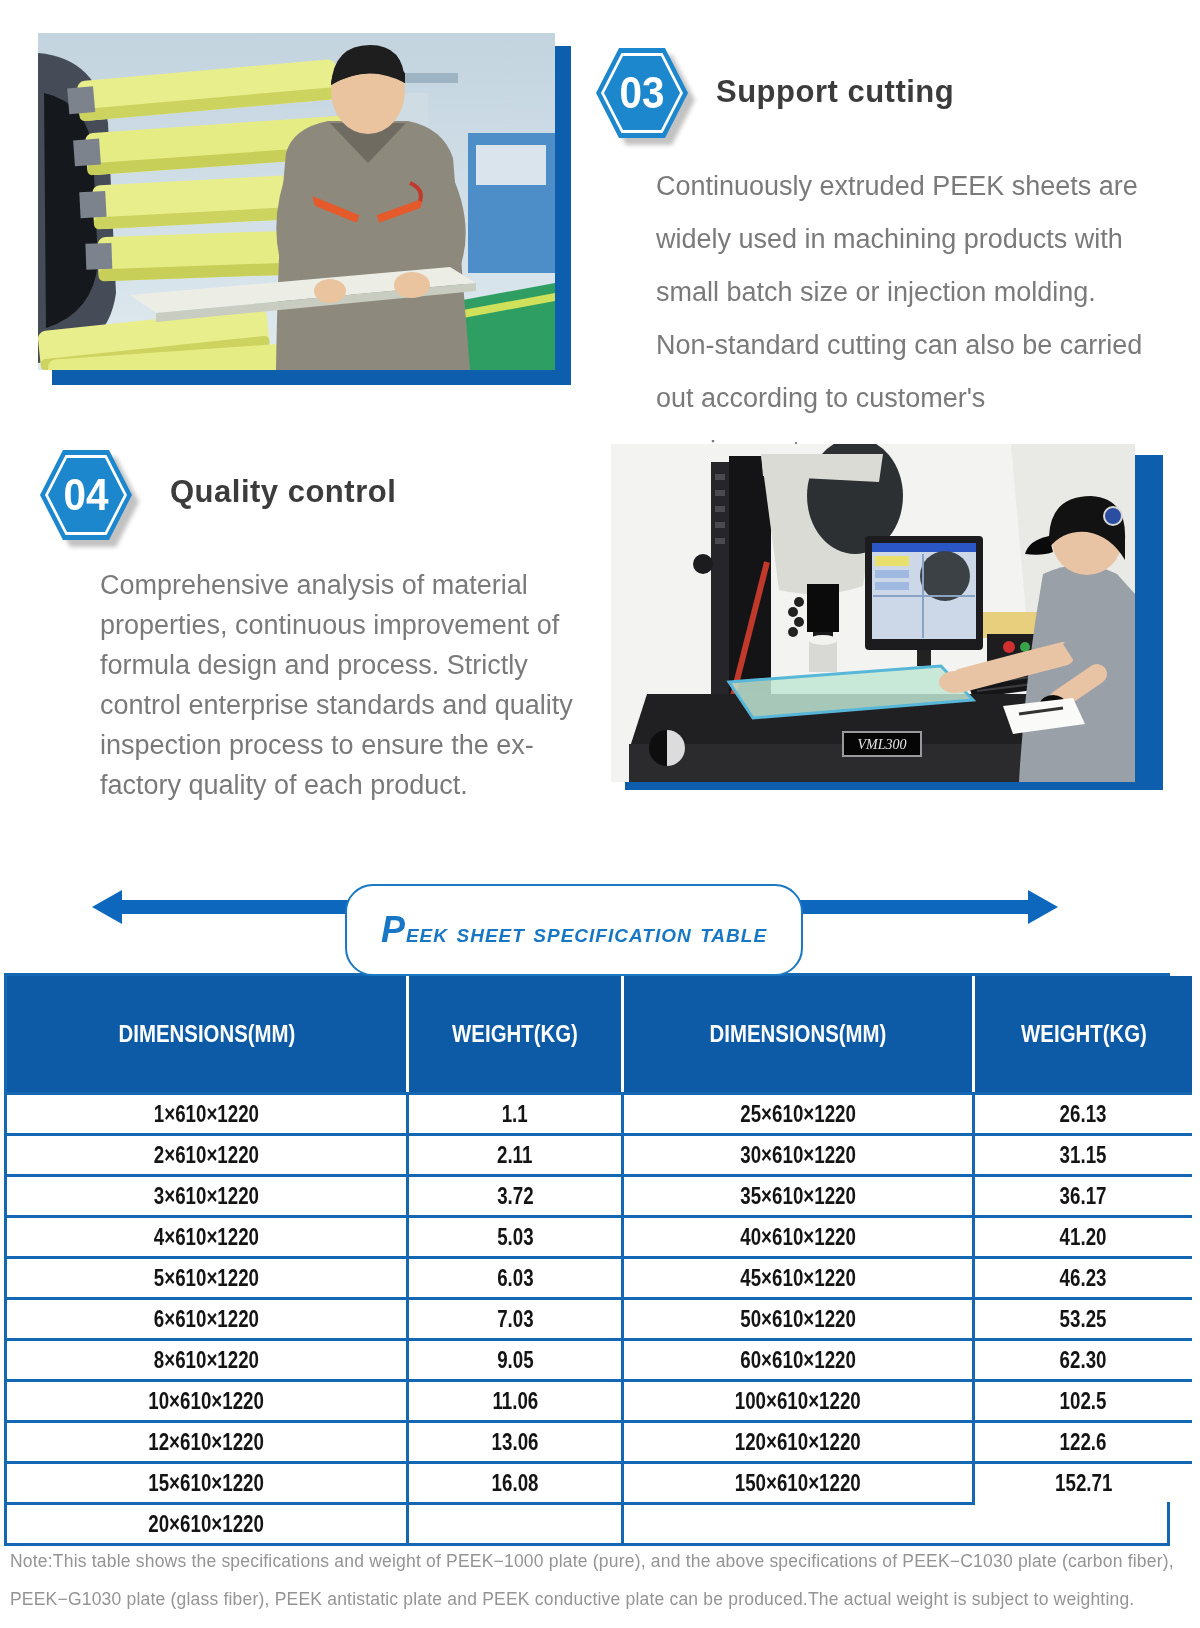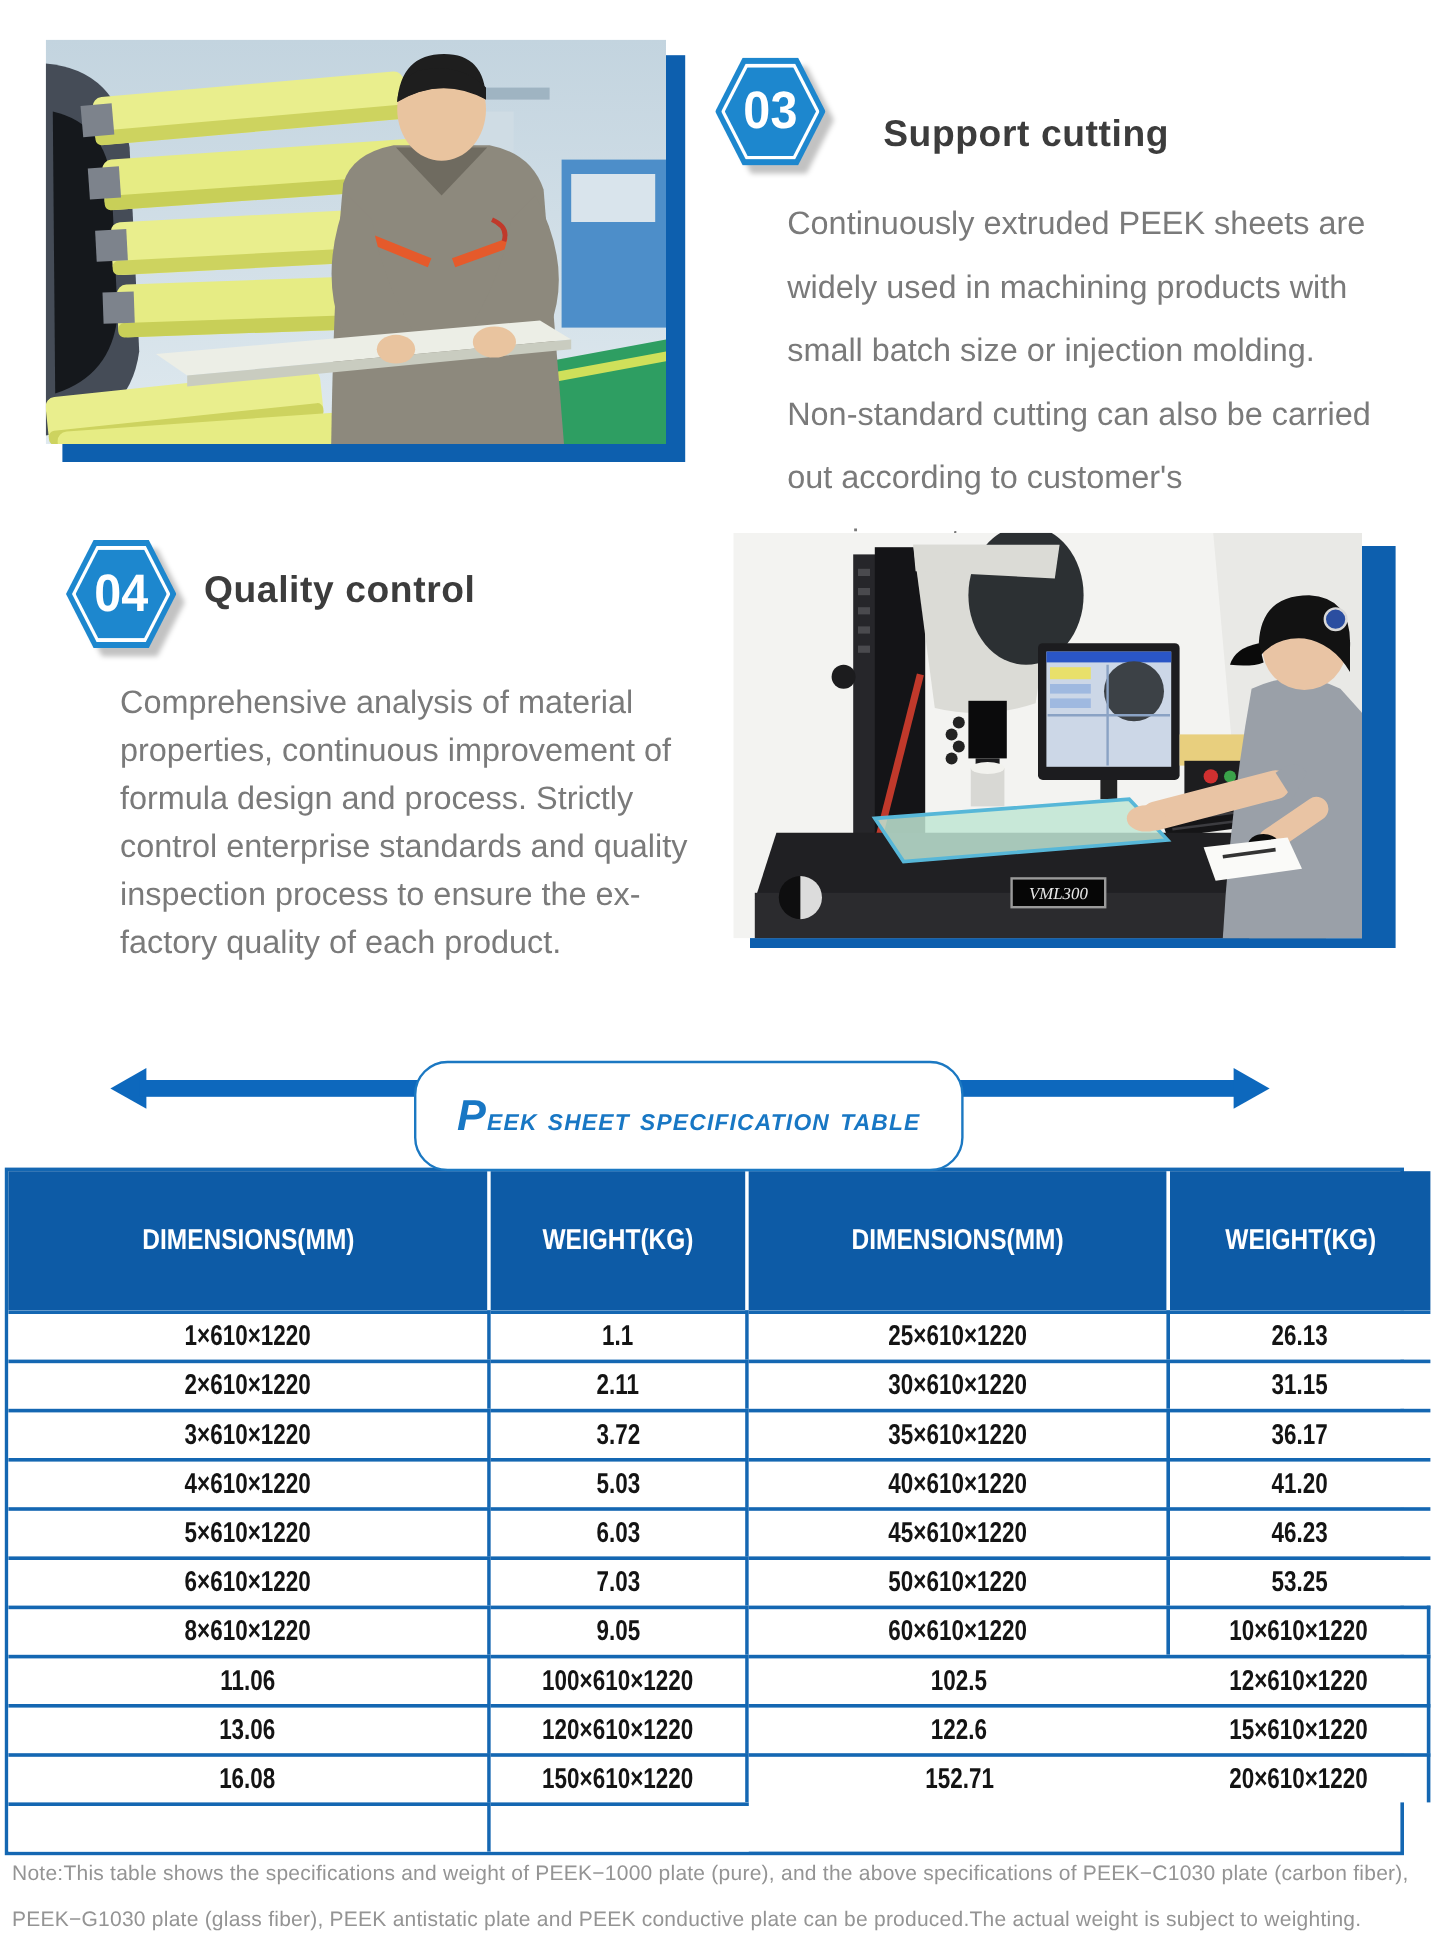--- a/index.html
+++ b/index.html
@@ -133,21 +133,21 @@
     <ellipse cx="292" cy="258" rx="16" ry="12" fill="#e9c49f"></ellipse>
   </svg>
 </div>
 
 <div class="hexwrap" style="left:596px; top:48px;">
   <div class="hex h1"></div>
   <div class="hex h2"></div>
   <div class="hex h3"></div>
   <div class="hexnum">03</div>
 </div>
-<div class="step-title" style="left:736px; top:74px;margin-top:20px;">Support cutting</div>
+<div class="step-title" style="left:716px; top:74px;">Support cutting</div>
 <div class="step-body" style="left:656px; top:160px; width:492px;">Continuously extruded PEEK sheets are widely used in machining products with small batch size or injection molding. Non-standard cutting can also be carried out according to customer's requirements.</div>
 
 <div class="photo-shadow" style="left:625px; top:455px; width:538px; height:335px;"></div>
 <div class="photo" style="left:611px; top:444px; width:524px; height:338px;">
   <svg width="524" height="338" viewBox="0 0 524 338">
     <rect width="524" height="338" fill="#f3f3f1"></rect>
     <polygon points="400,0 524,0 524,338 430,338" fill="#e9e9e6"></polygon>
 
     <rect x="100" y="18" width="20" height="242" fill="#26262a"></rect>
     <rect x="118" y="12" width="42" height="248" fill="#141417"></rect>
@@ -219,21 +219,21 @@
     <ellipse cx="344" cy="238" rx="16" ry="11" fill="#e9c4a4"></ellipse>
 
     <path d="M486,230 L448,256" stroke="#e9c4a4" stroke-width="20" stroke-linecap="round"></path>
     <ellipse cx="442" cy="260" rx="13" ry="9" fill="#0d0d0d"></ellipse>
 
     <polygon points="392,262 462,254 474,280 402,290" fill="#fafaf8"></polygon>
     <line x1="408" y1="270" x2="452" y2="264" stroke="#333" stroke-width="3"></line>
   </svg>
 </div>
 
-<div class="hexwrap" style="left:55px; top:450px;">
+<div class="hexwrap" style="left:40px; top:450px;">
   <div class="hex h1"></div>
   <div class="hex h2"></div>
   <div class="hex h3"></div>
   <div class="hexnum">04</div>
 </div>
 <div class="step-title" style="left:170px; top:474px;">Quality control</div>
 <div class="step-body" style="left:100px; top:565px; width:478px; line-height:40px;">Comprehensive analysis of material properties, continuous improvement of formula design and process. Strictly control enterprise standards and quality inspection process to ensure the ex-factory quality of each product.</div>
 
 <div class="double-arrow">
   <div class="head left"></div>
@@ -338,20 +338,23 @@
 
   <div class="bcell sep">
       <span class="cond">8×610×1220</span>
     </div>
   <div class="bcell sep">
       <span class="cond">9.05</span>
     </div>
   <div class="bcell sep">
       <span class="cond">60×610×1220</span>
     </div>
+  <div class="bcell">
+      <span class="cond">62.30</span>
+    </div>
 
   <div class="bcell sep">
       <span class="cond">10×610×1220</span>
     </div>
   <div class="bcell sep">
       <span class="cond">11.06</span>
     </div>
   <div class="bcell sep">
       <span class="cond">100×610×1220</span>
     </div>

